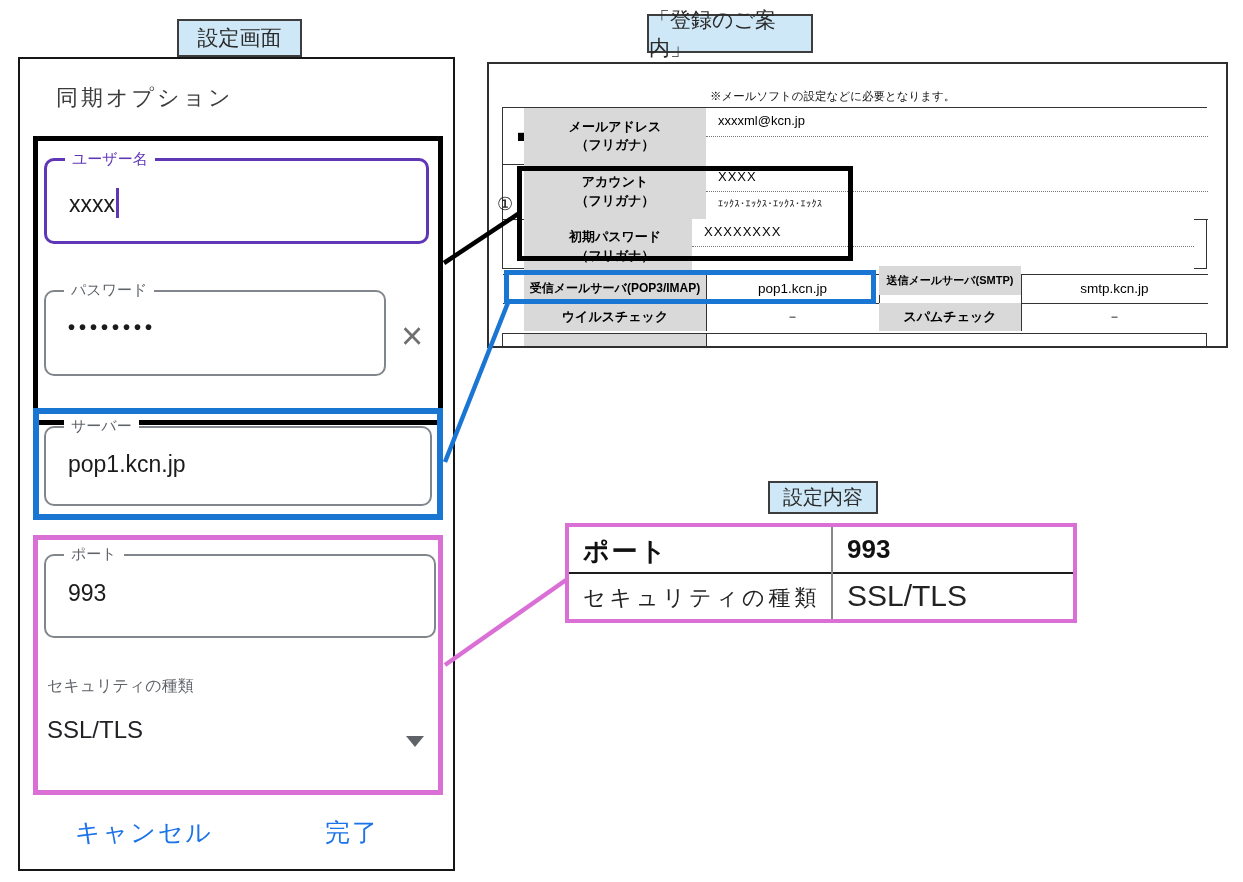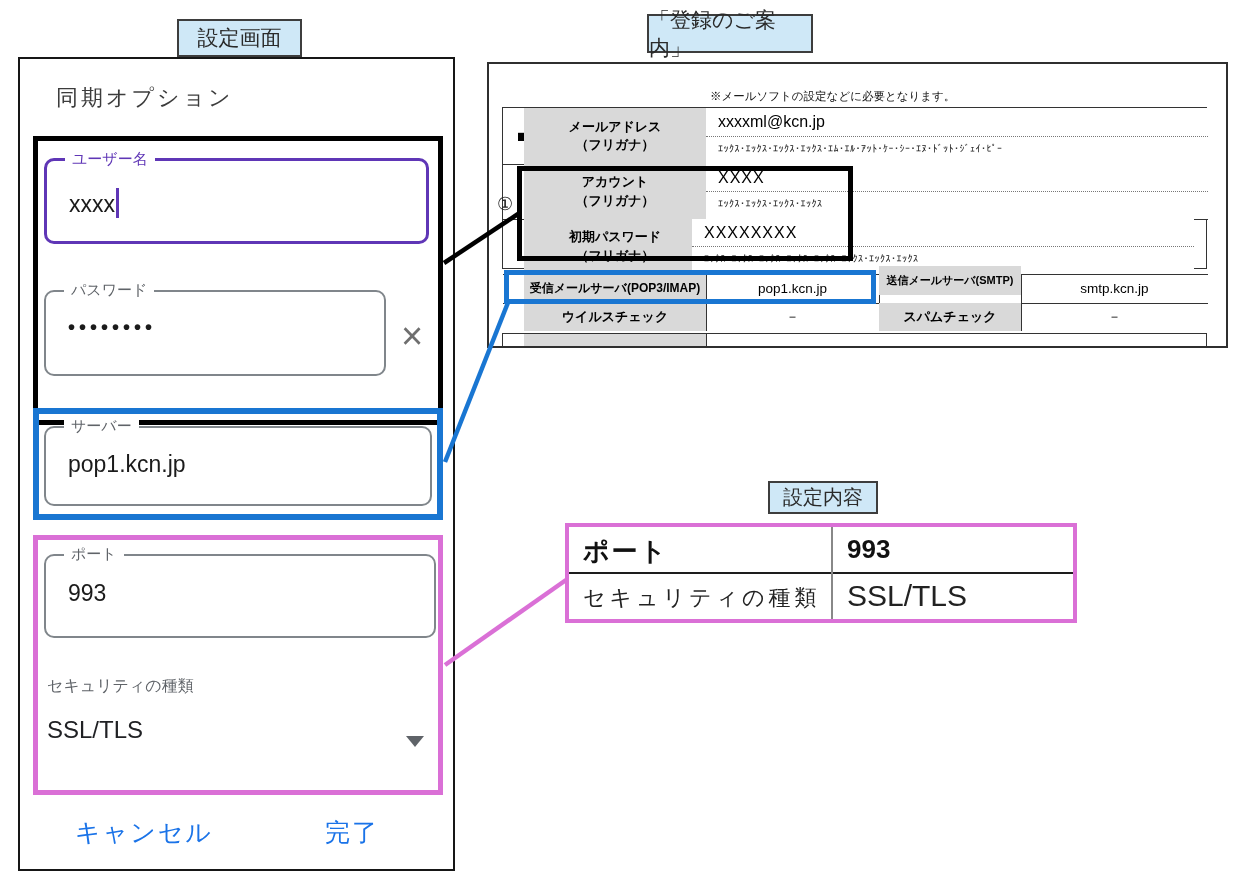--- a/index.html
+++ b/index.html
@@ -57,21 +57,21 @@
   #guide-title { left: 28px; top: 17px; font-size: 17px; font-weight: bold; letter-spacing: 1px; color: #000; margin-top: 44px; }
   #guide-note  { left: 221px; top: 25px; font-size: 11.5px; color: #111; }
 
   #guide-table { left: 13px; top: 43px; width: 705px; height: 162px; border: 1.5px solid #333; }
   .vln, .hln { position: absolute; }
   .vln { border-left: 1.5px solid #333; width: 0; }
   .hln { border-top: 1.5px solid #333; height: 0; left: 0; width: 705px; }
   .gcell { position: absolute; background: #d9d9d9; display: flex; align-items: center; justify-content: center;
            text-align: center; font-weight: bold; white-space: pre-line; line-height: 1.4; color: #000; }
   .vcell { position: absolute; background: #fff; }
-  .vtop { border-bottom: 1.5px dotted #777; font-size: 16px; color: #000; padding: 5px 0 0 12px; }
+  .vtop { border-bottom: 1.5px dotted #777; font-size: 13px; color: #000; padding: 5px 0 0 12px; }
   .vbot { font-size: 10px; color: #111; padding: 6px 0 0 12px; letter-spacing: 0.5px; white-space: nowrap; }
   .ccell { position: absolute; display: flex; align-items: center; justify-content: center; font-size: 13.5px; color: #000; }
 
   #guide-partial { left: 13px; top: 269px; width: 705px; height: 20px; border: 1.5px solid #333; background: #fff; }
 
   
   #hl-black { left: 517px; top: 166px; width: 336px; height: 95px; border: 5px solid #000; z-index: 20; }
   #hl-blue  { left: 504px; top: 270px; width: 372px; height: 34px; border: 5px solid #1976d2; z-index: 20; }
   #marker1  { left: 497px; top: 193px; font-size: 18px; color: #222; z-index: 21; background: transparent; }
 
@@ -150,35 +150,33 @@
       <div class="vln" style="left:518px;top:166px;height:57px"></div>
       <div class="hln" style="top:56px"></div>
       <div class="hln" style="top:111px"></div>
       <div class="hln" style="top:166px"></div>
       <div class="hln" style="top:195px"></div>
 
       <div class="gcell" style="left:21px;top:0;width:182px;height:56px;font-size:13px">メールアドレス
 （フリガナ）</div>
       <div class="vcell" style="left:203px;top:0;width:502px;height:56px">
         <div class="vtop" style="height:29px">xxxxml@kcn.jp</div>
-        <div class="vbot">ｴｯｸｽ･ｴｯｸｽ･ｴｯｸｽ･ｴｯｸｽ･ｴﾑ･ｴﾙ･ｱｯﾄ･ｹｰ･ｼｰ･ｴﾇ･ﾄﾞｯﾄ･ｼﾞｪｲ･ﾋﾟｰ</div>
       </div>
 
       <div class="gcell" style="left:21px;top:56px;width:182px;height:55px;font-size:13px">アカウント
 （フリガナ）</div>
       <div class="vcell" style="left:203px;top:56px;width:502px;height:55px">
         <div class="vtop" style="height:28px;letter-spacing:1px">XXXX</div>
         <div class="vbot">ｴｯｸｽ･ｴｯｸｽ･ｴｯｸｽ･ｴｯｸｽ</div>
       </div>
 
       <div class="gcell" style="left:21px;top:111px;width:182px;height:55px;font-size:13px">初期パスワード
 （フリガナ）</div>
       <div class="vcell" style="left:189px;top:111px;width:502px;height:55px">
         <div class="vtop" style="height:28px;letter-spacing:1px">XXXXXXXX</div>
-        <div class="vbot">ｴｯｸｽ･ｴｯｸｽ･ｴｯｸｽ･ｴｯｸｽ･ｴｯｸｽ･ｴｯｸｽ･ｴｯｸｽ･ｴｯｸｽ</div>
       </div>
 
       <div class="gcell" style="left:21px;top:166px;width:182px;height:29px;font-size:12px">受信メールサーバ(POP3/IMAP)</div>
       <div class="ccell" style="left:203px;top:166px;width:173px;height:29px">pop1.kcn.jp</div>
       <div class="gcell" style="left:376px;top:158px;width:142px;height:29px;font-size:11px">送信メールサーバ(SMTP)</div>
       <div class="ccell" style="left:518px;top:166px;width:187px;height:29px">smtp.kcn.jp</div>
 
       <div class="gcell" style="left:21px;top:195px;width:182px;height:28px;font-size:13px">ウイルスチェック</div>
       <div class="ccell" style="left:203px;top:195px;width:173px;height:28px">－</div>
       <div class="gcell" style="left:376px;top:195px;width:142px;height:28px;font-size:13px">スパムチェック</div>

